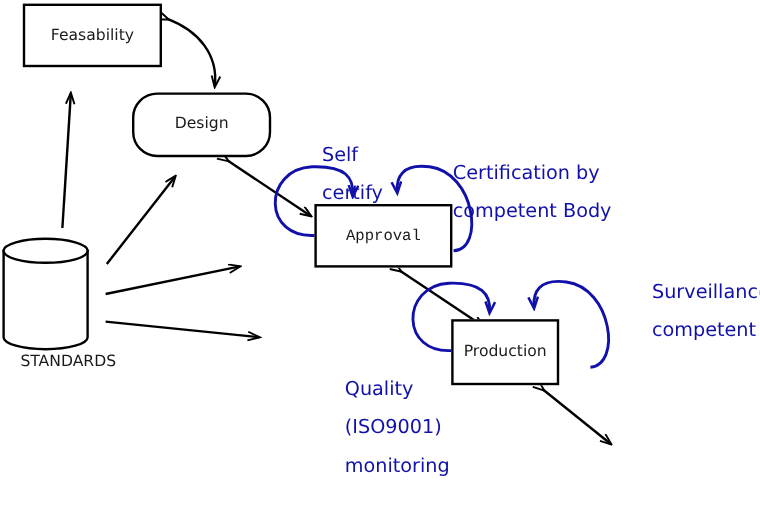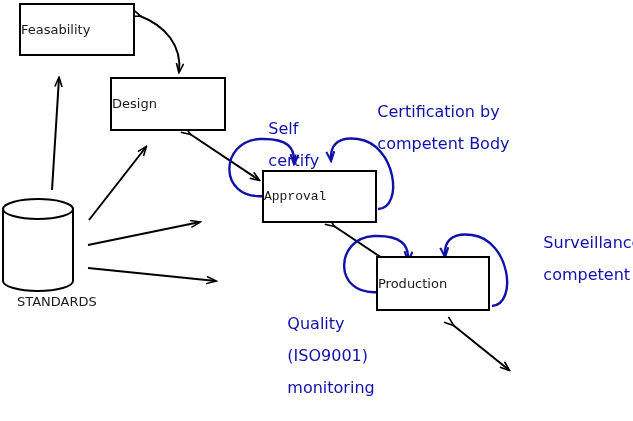--- a/index.html
+++ b/index.html
@@ -22,20 +22,21 @@
     width: 633px;
     height: 421px;
   }
   .node-box {
     position: absolute;
     box-sizing: border-box;
     border: 2px solid #000000;
     background: #ffffff;
     display: flex;
     align-items: center;
+    justify-content: center;
     color: #1a1a1a;
     font-size: 13px;
     line-height: 16px;
     text-align: center;
     font-family: "DejaVu Sans", sans-serif;
   }
   .annotation {
     position: absolute;
     color: #1111aa;
     font-size: 16px;
@@ -45,27 +46,27 @@
   }
   .store-label {
     position: absolute;
     color: #1a1a1a;
     font-size: 13px;
     line-height: 15px;
     font-family: "DejaVu Sans", sans-serif;
     white-space: pre;
   }
   #box-feasability { left: 19px;  top: 3px;   width: 116px; height: 53px; }
-  #box-design      { left: 110px; top: 77px;  width: 116px; height: 54px; }
+  #box-design      { left: 110px; top: 77px;  width: 116px; height: 54px; border-radius: 21px; }
   #box-approval    { left: 262px; top: 170px; width: 115px; height: 53px; font-family: Liberation Mono, monospace; }
-  #box-production  { left: 376px; top: 256px; width: 114px; height: 55px; }
+  #box-production  { left: 376px; top: 266px; width: 90px; height: 55px; }
   #box-customer    { left: 505px; top: 365px; width: 114px; height: 53px; }
 
   #ann-self        { left: 248px; top: 105px; }
-  #ann-certification { left: 357px; top: 88px; }
+  #ann-certification { left: 357px; top: 120px; }
   #ann-quality     { left: 267px; top: 300px; }
   #ann-surveillance { left: 523px; top: 219px; }
   #label-standards { left: 2px;   top: 294px; margin-left: 15px; }
 </style>
 </head>
 <body>
 
 <div id="canvas">
 
   <svg id="diagram-svg" viewBox="0 0 633 421" xmlns="http://www.w3.org/2000/svg">

